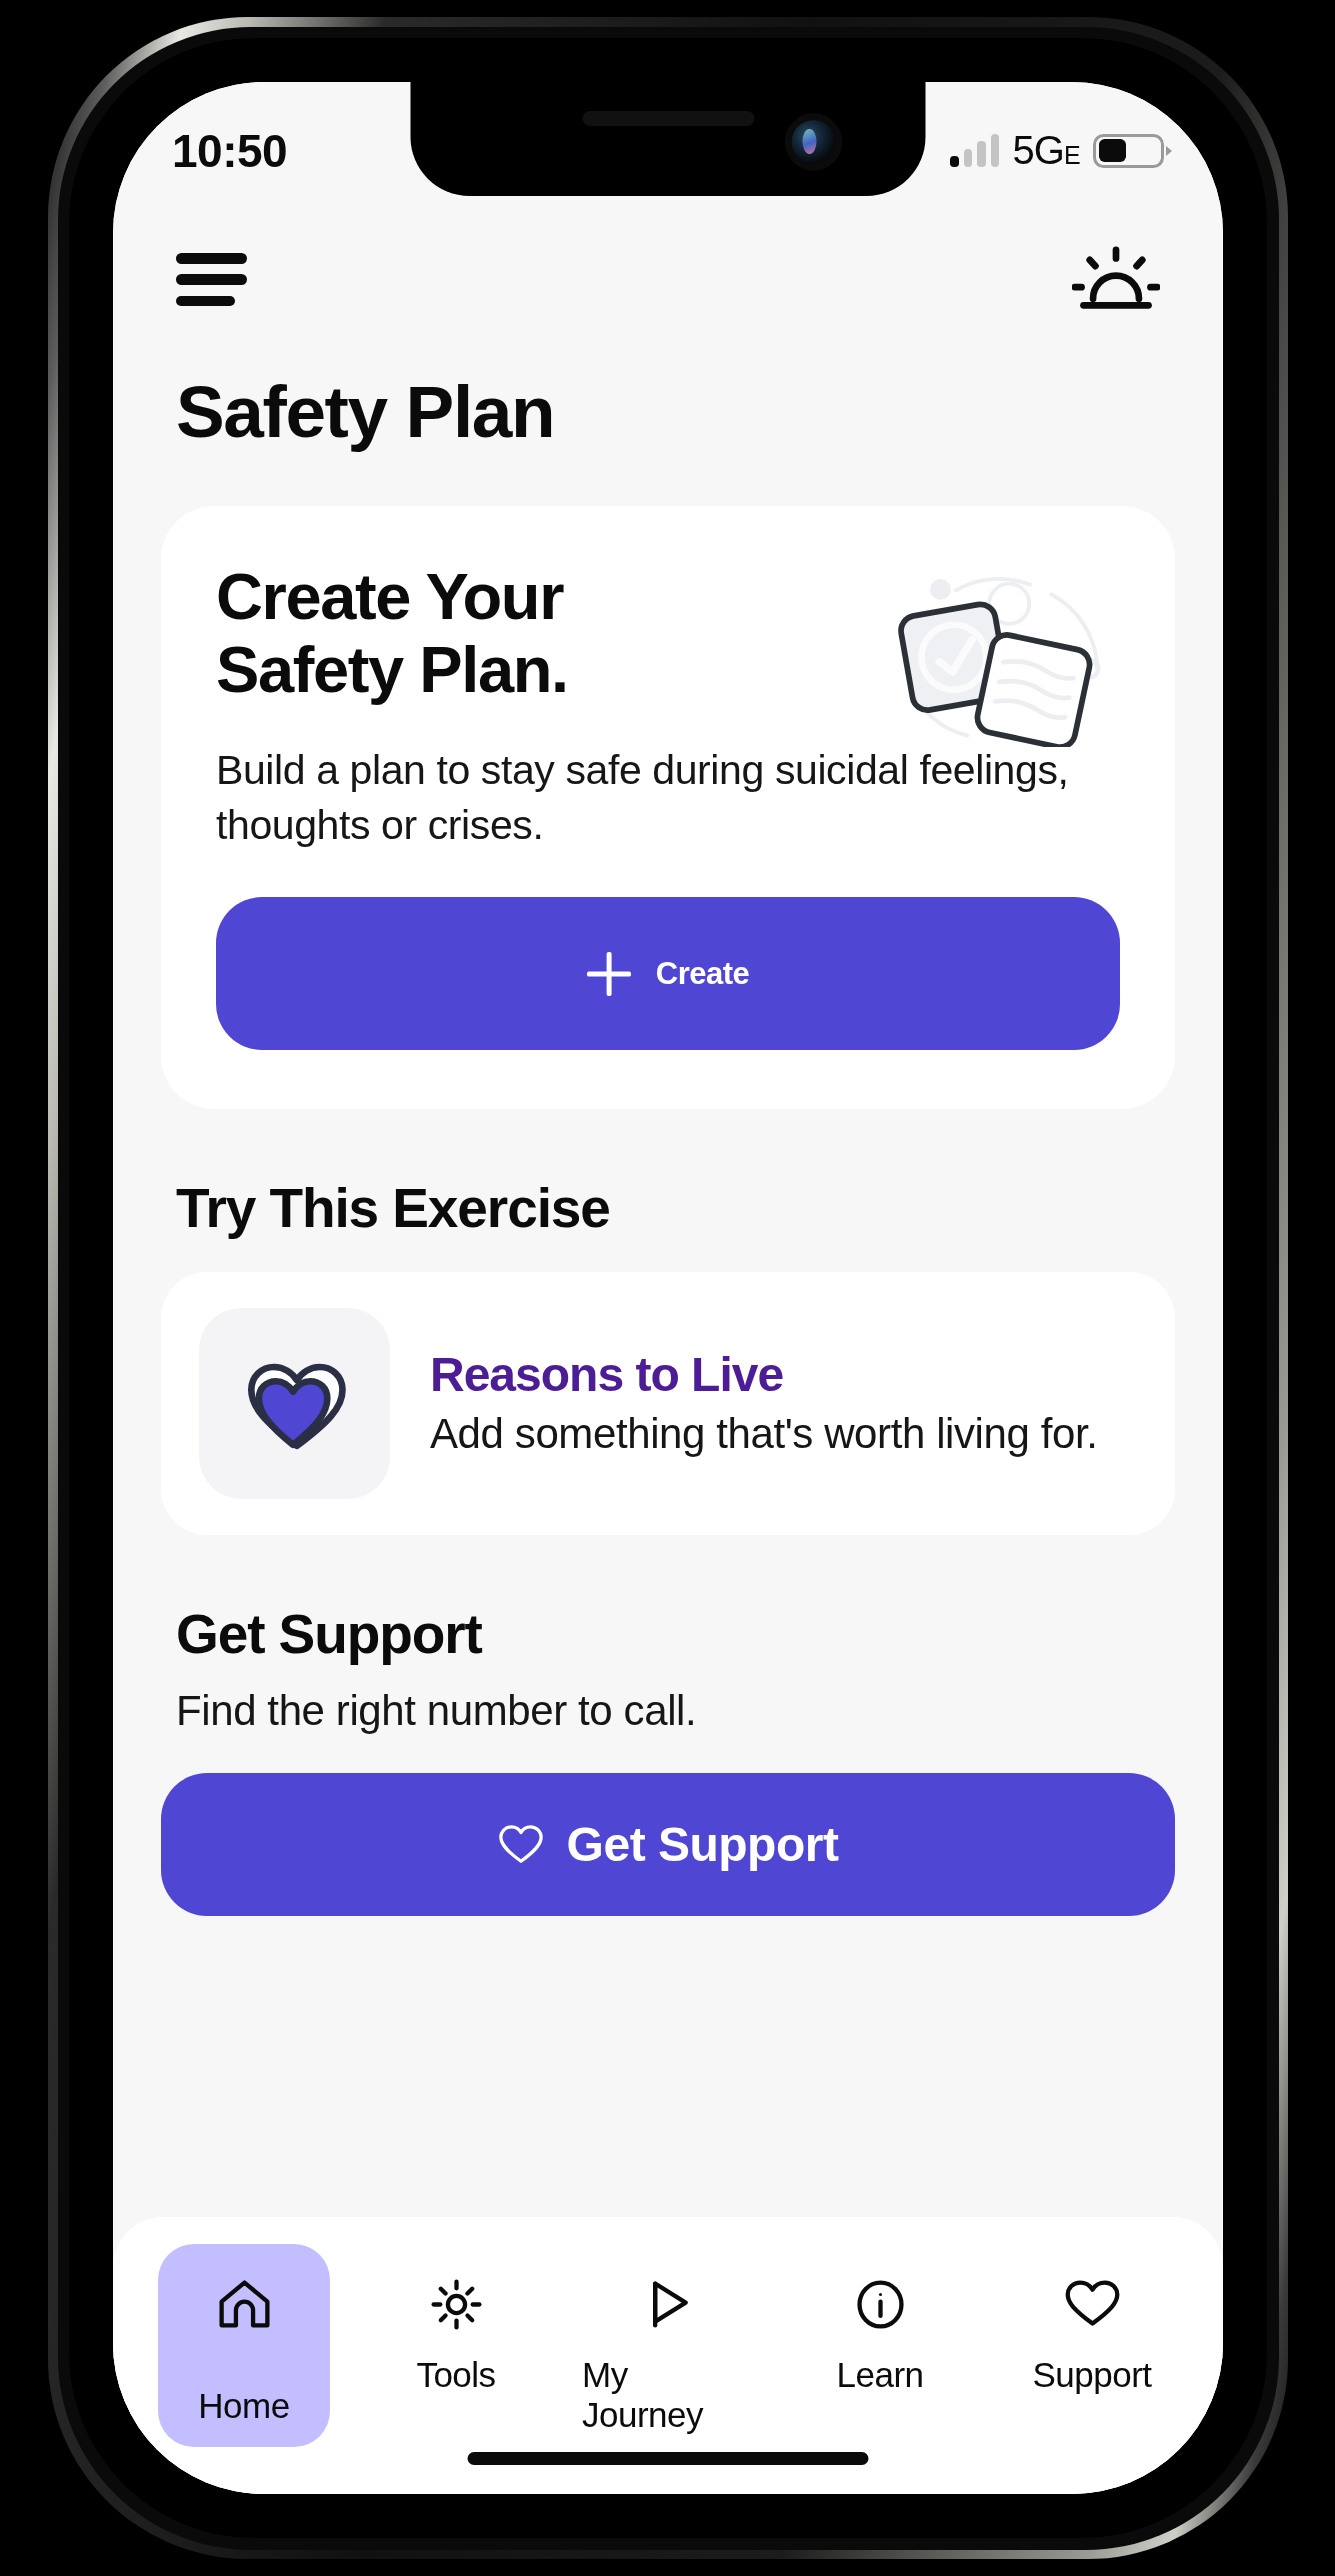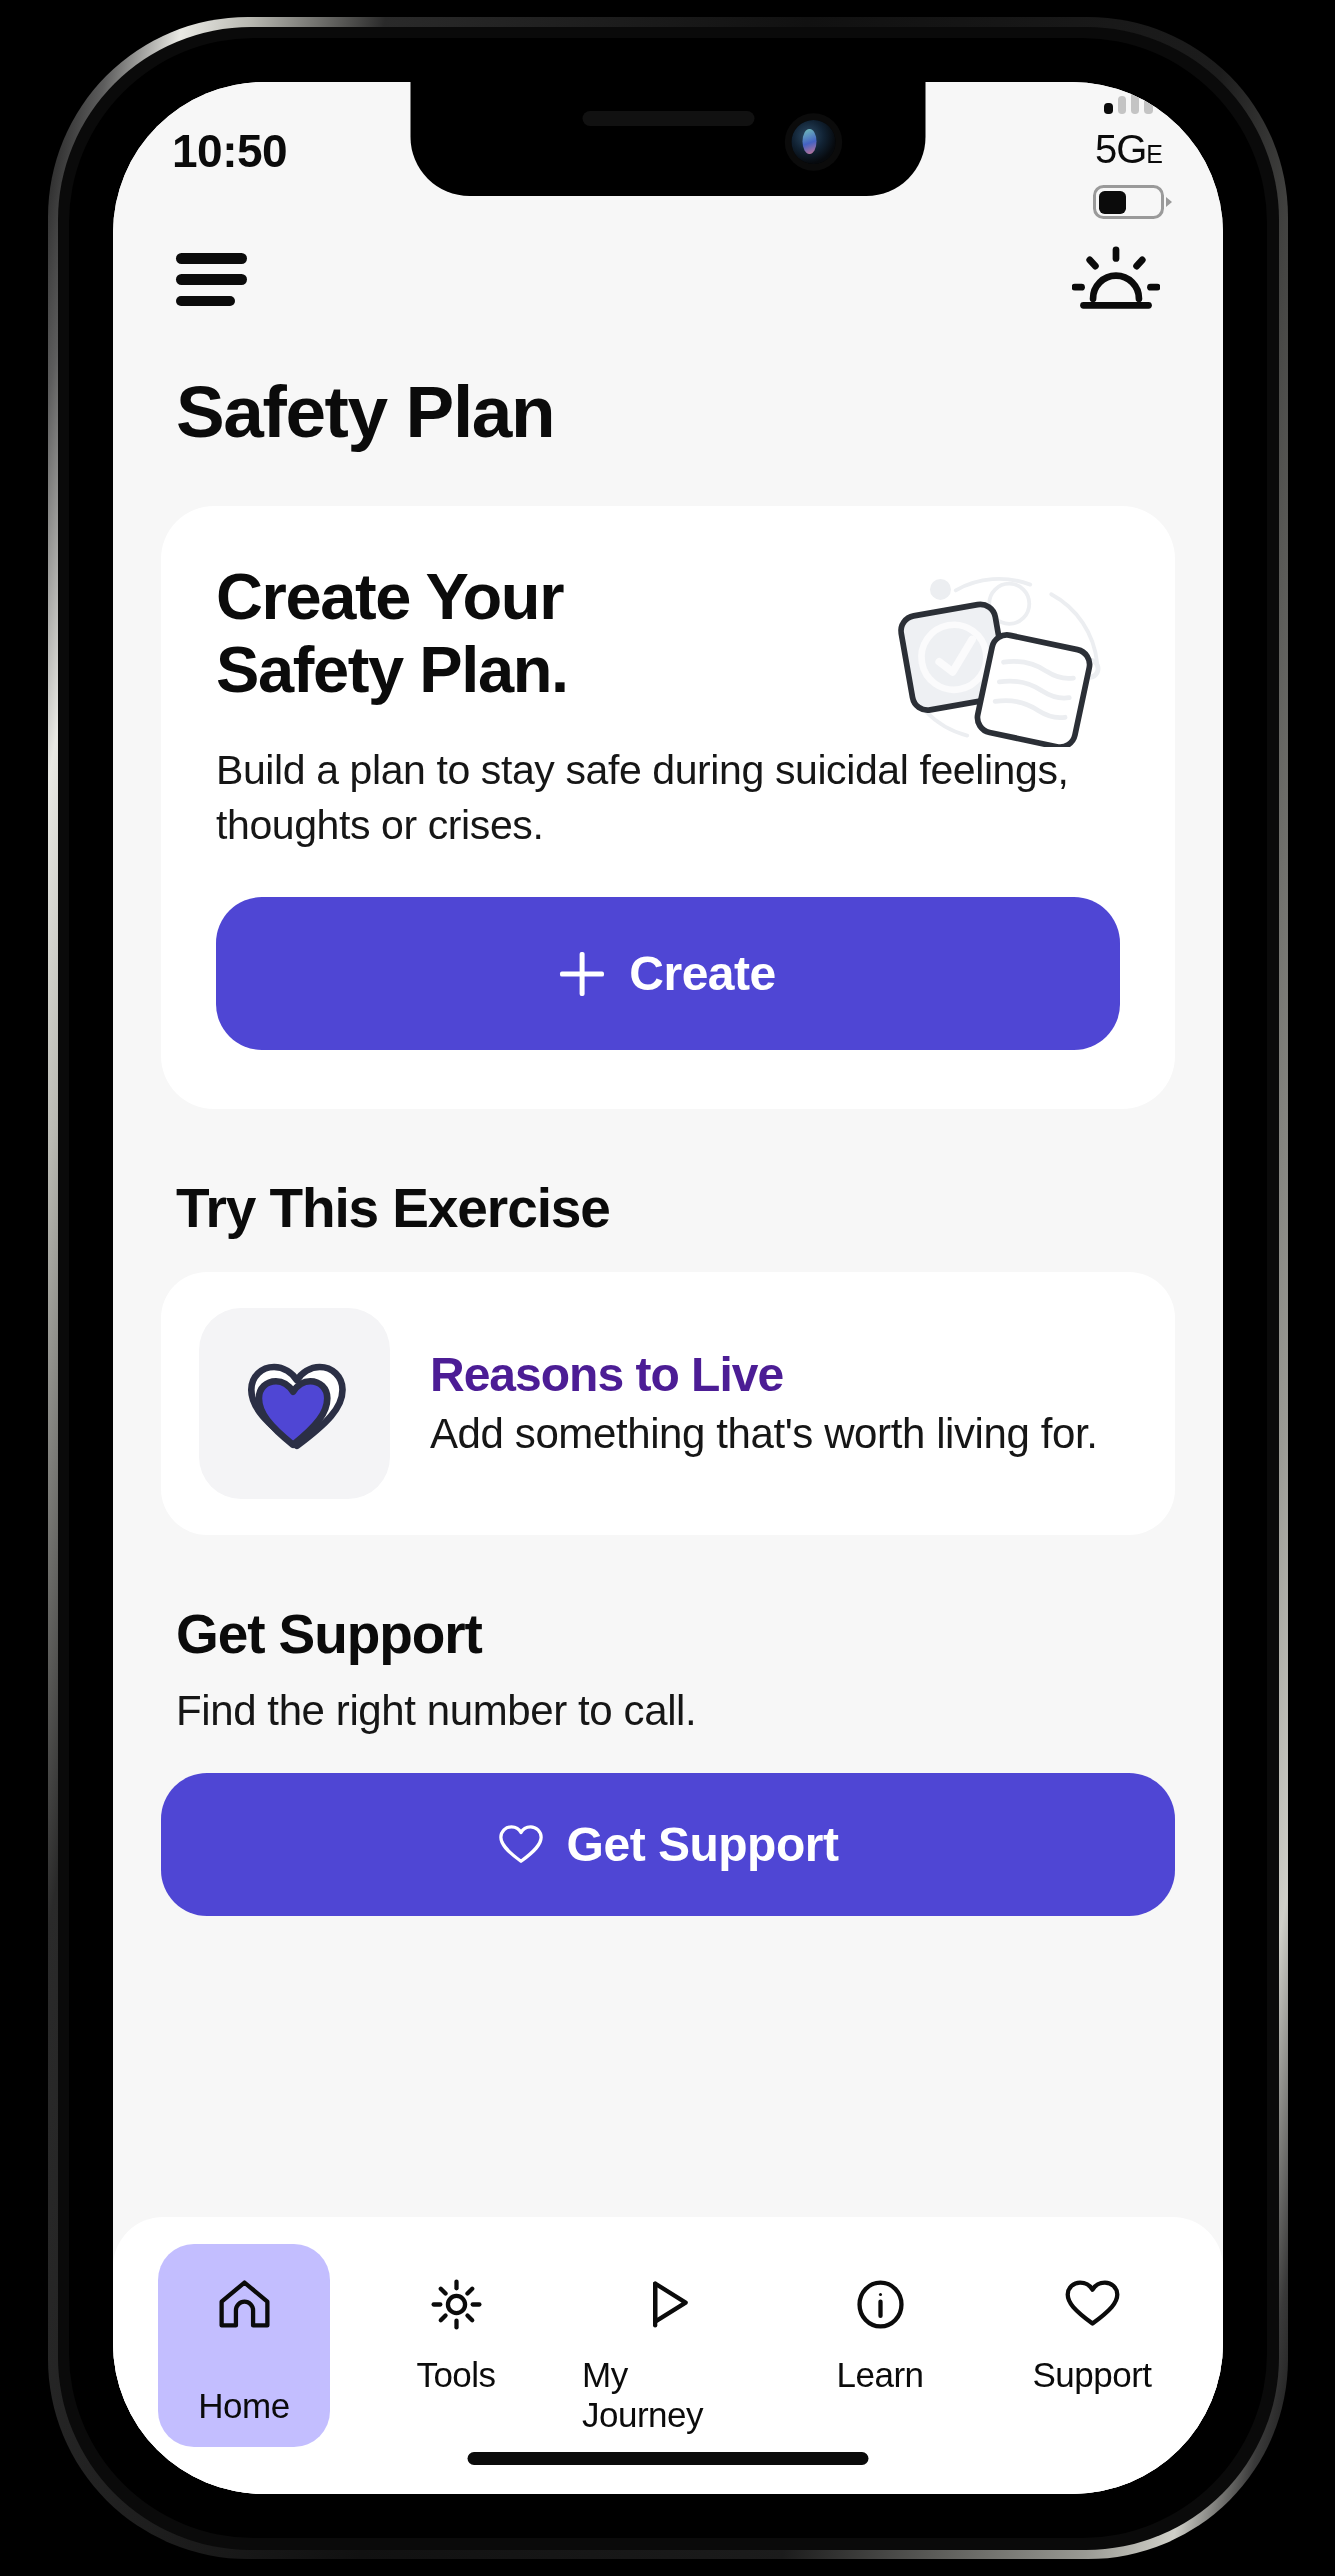--- a/index.html
+++ b/index.html
@@ -80,21 +80,21 @@
   
   .statusbar {
     position:absolute; top:0; left:0; right:0; height:114px;
     display:flex; align-items:center; justify-content:space-between;
     padding:0 59px; z-index:30;
   }
   .sb-time {
     font-size:46px; font-weight:600; color:#0b0b0b;
     letter-spacing:-0.5px; padding-top:23px;
   }
-  .sb-right { display:flex; align-items:center; gap:13.4px; padding-top:23px;flex-direction:column; }
+  .sb-right { display:flex; align-items:center; gap:13.4px; padding-top:23px; }
   .bars { display:flex; align-items:flex-end; gap:4.8px; height:32px; }
   .bars i { display:block; width:8.6px; border-radius:3.8px; background:#c4c4c4; }
   .bars i:nth-child(1){ height:10.5px; background:#0b0b0b; }
   .bars i:nth-child(2){ height:18px; }
   .bars i:nth-child(3){ height:26px; }
   .bars i:nth-child(4){ height:33px; }
   .sb-net { font-size:40px; font-weight:500; color:#0b0b0b; letter-spacing:-1px; }
   .sb-net .e { font-size:25px; }
   .battery {
     position:relative; width:71px; height:34px;
@@ -153,21 +153,21 @@
   .card-body {
     margin-top:36px;
     font-size:41px; line-height:1.35; color:#161616;
     letter-spacing:-0.4px; max-width:916px;
   }
   .btn-primary {
     margin-top:44px;
     height:153px; border-radius:46px;
     background:#4f46d4; color:#fff;
     display:flex; align-items:center; justify-content:center; gap:25px;
-    font-size:48px; font-weight:600; letter-spacing:-0.5px;
+    font-size:31px; font-weight:600; letter-spacing:-0.5px;
     cursor:pointer; border:none; width:100%;
     font-family:"Liberation Sans", sans-serif;
   }
   .plus { width:44px; height:44px; position:relative; }
   .plus::before, .plus::after {
     content:""; position:absolute; background:#fff; border-radius:1.9px;
   }
   .plus::before { left:50%; top:0; width:4.8px; height:100%; transform:translateX(-50%); }
   .plus::after  { top:50%; left:0; height:4.8px; width:100%; transform:translateY(-50%); }
 

